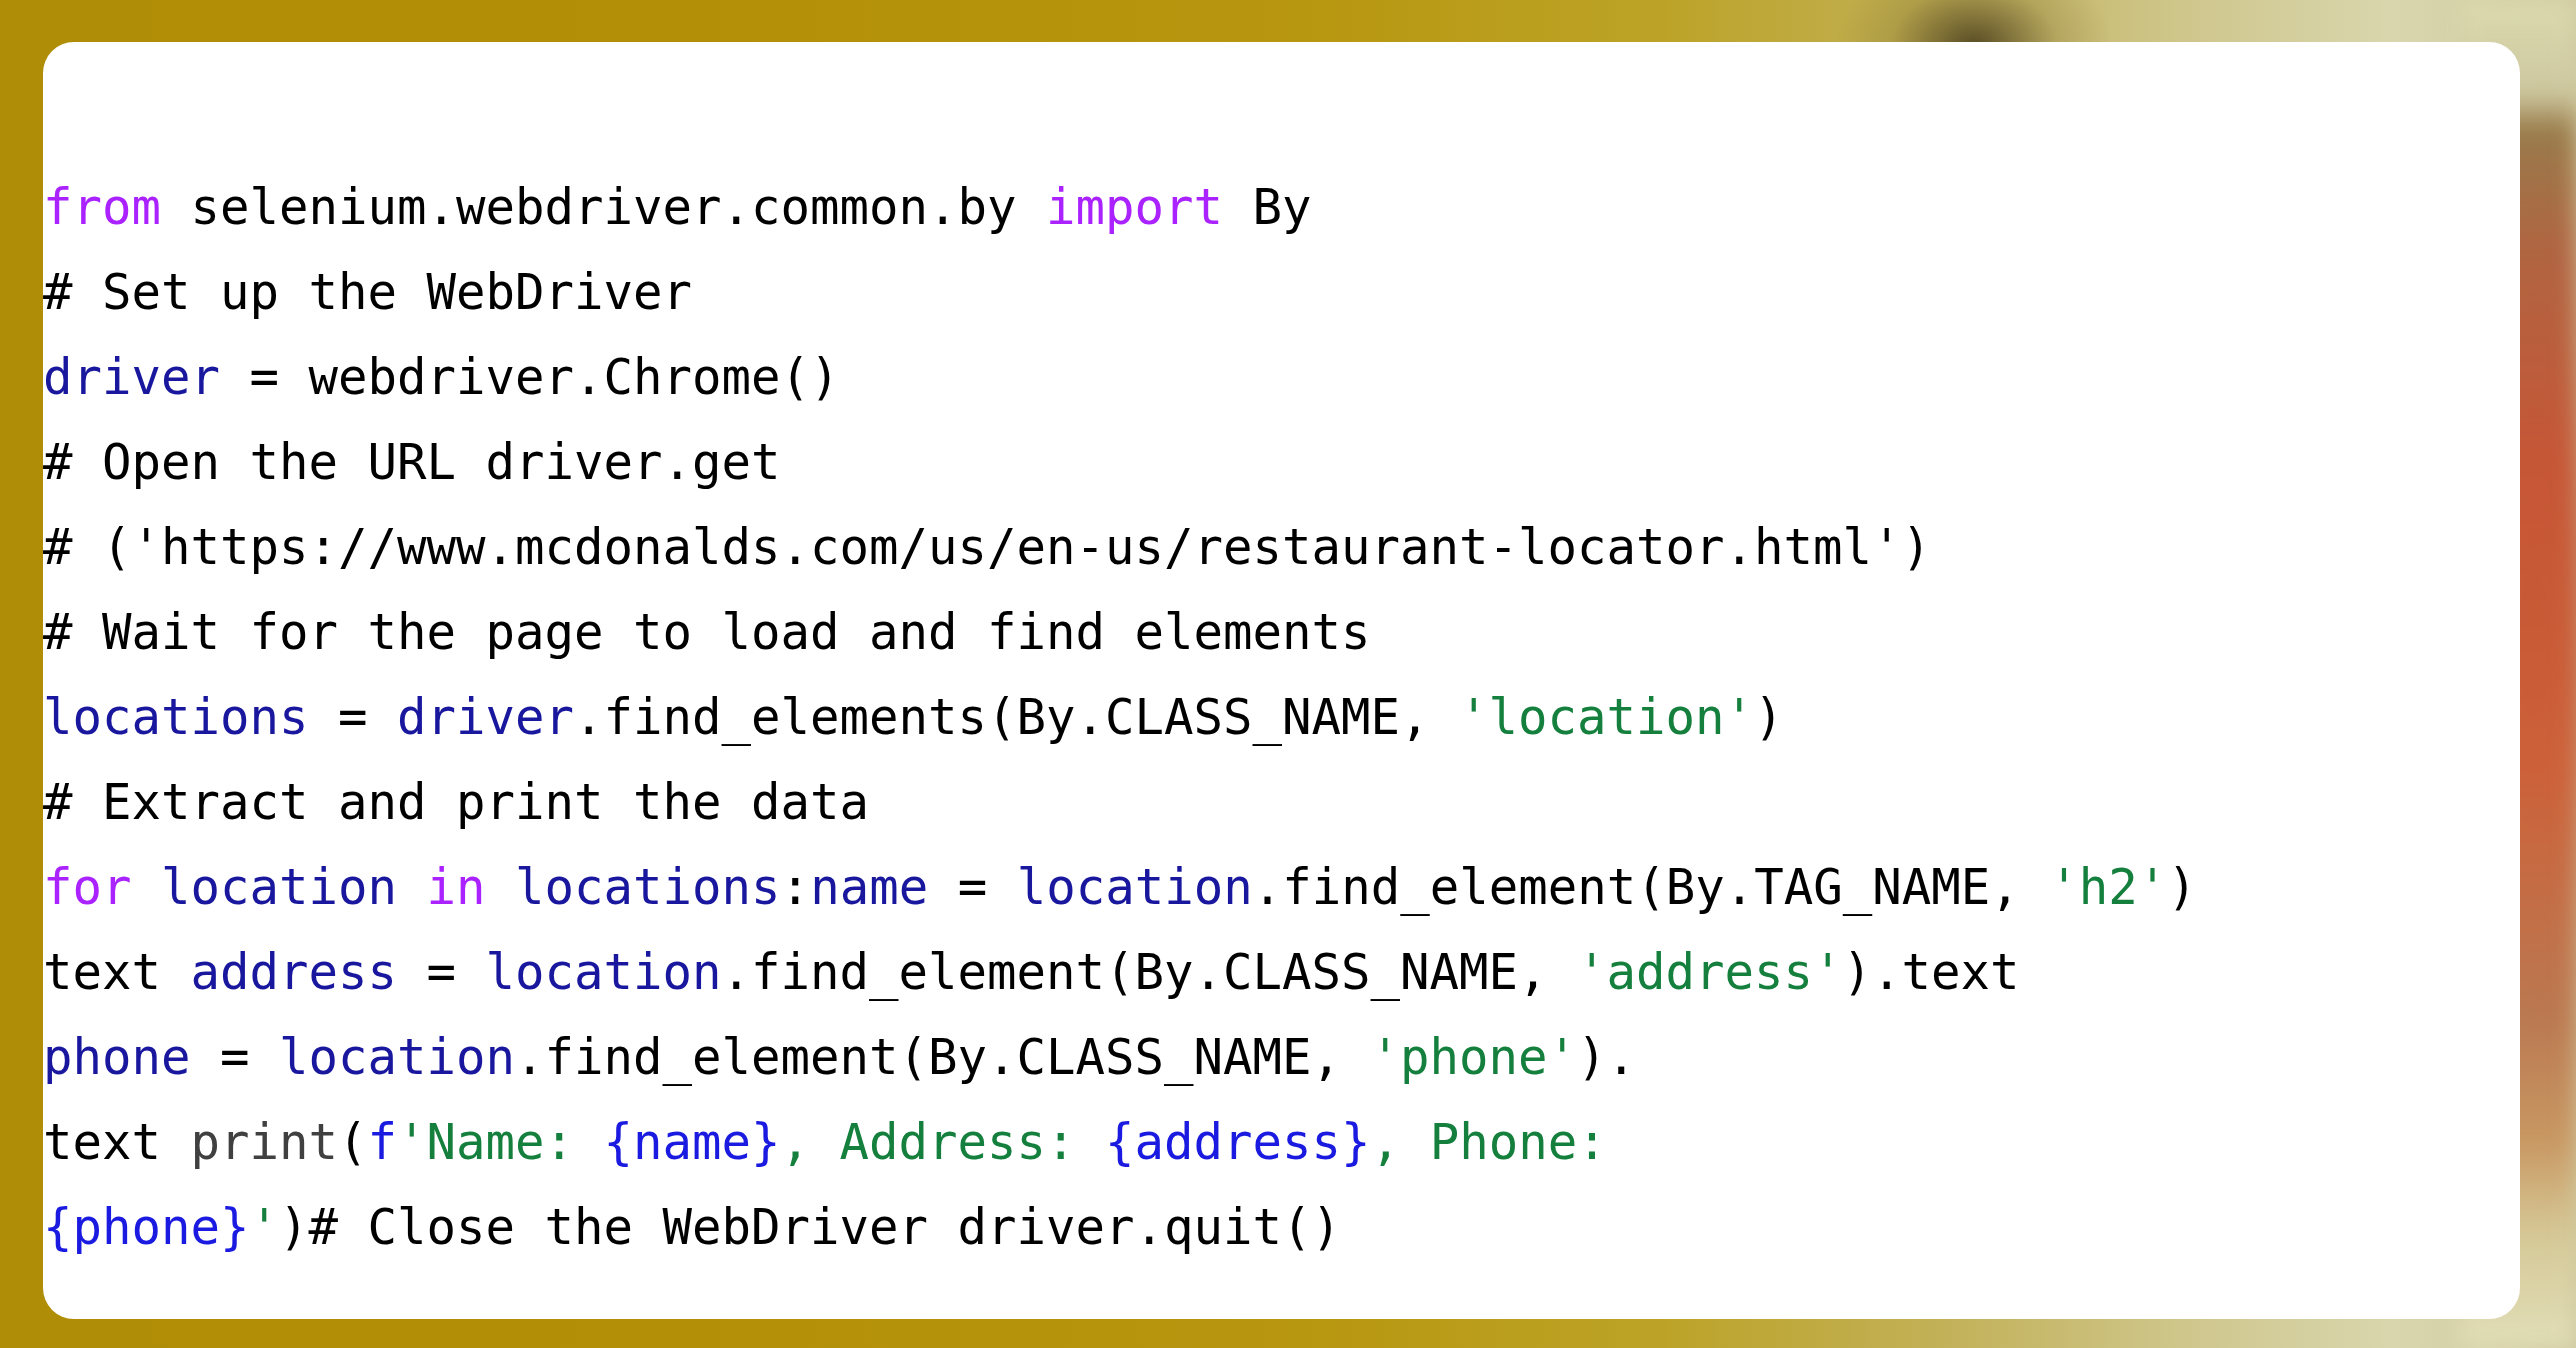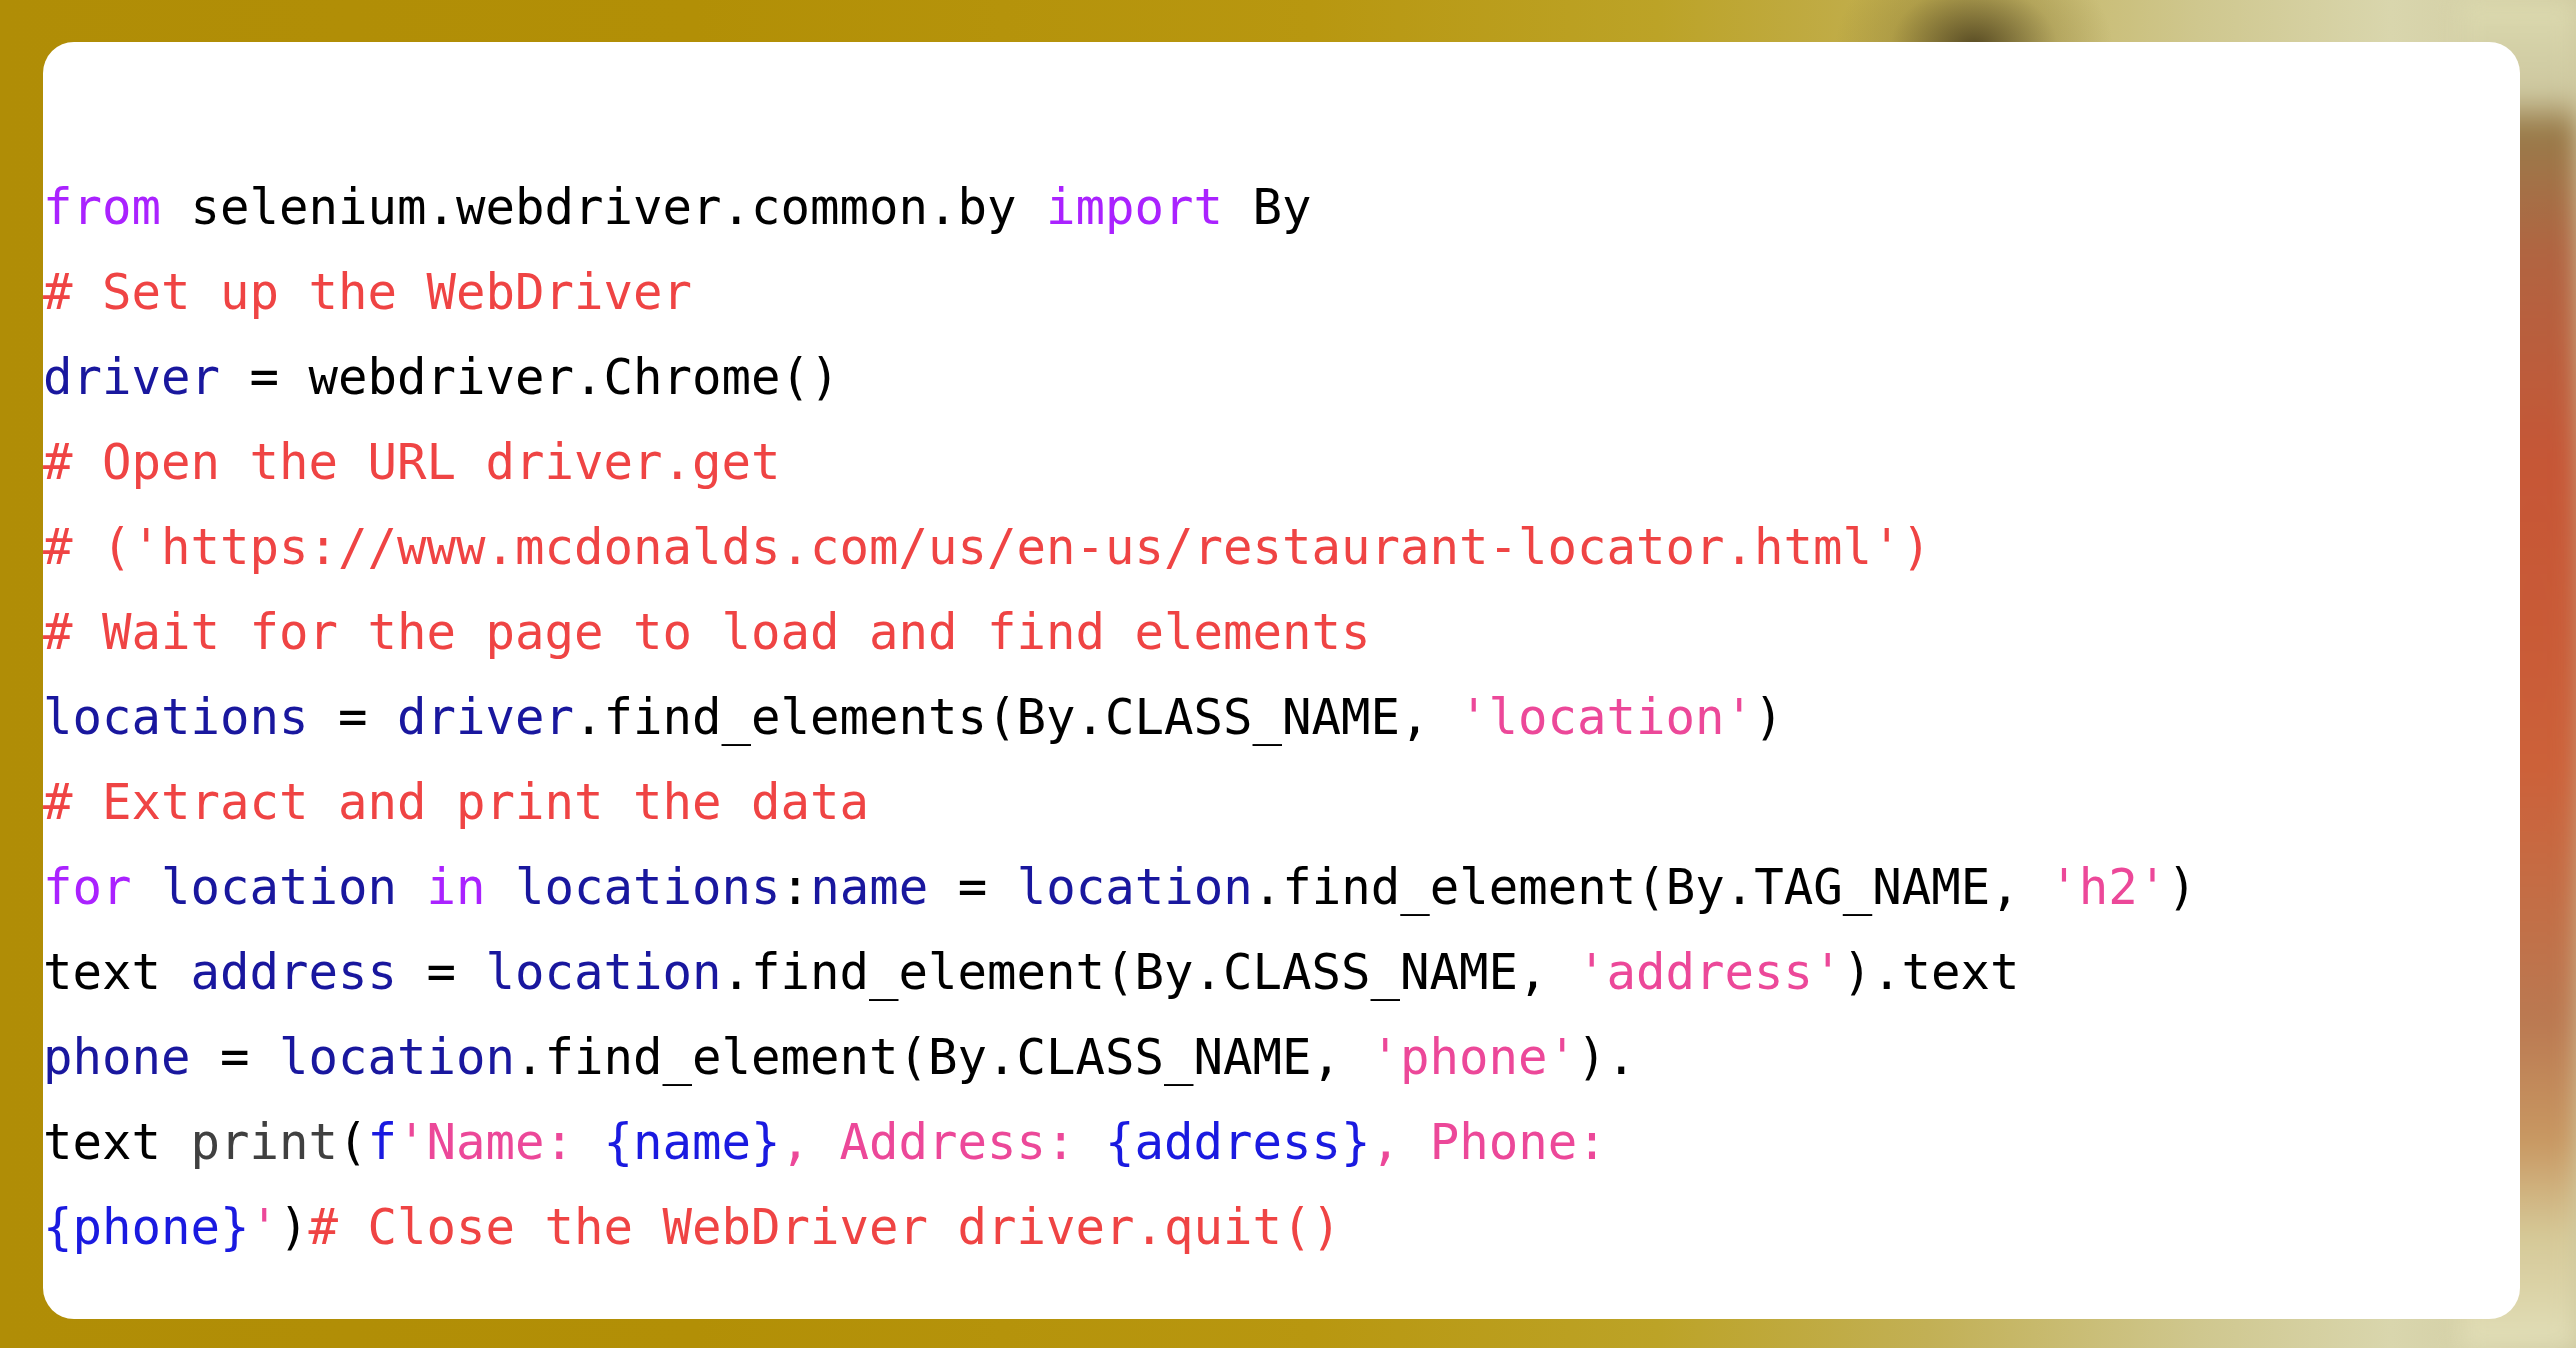--- a/index.html
+++ b/index.html
@@ -79,22 +79,22 @@
     white-space: pre;
     letter-spacing: 0px;
   }
   .code-line {
     white-space: pre;
     height: 85px;
   }
   .tok { white-space: pre; }
   .t-plain   { color: #000000; }
   .t-kw      { color: #aa22ff; }
-  .t-comment { color: #ef4444; }
-  .t-str     { color: #ec4899; }
+  .t-comment { color: #000000; }
+  .t-str     { color: #15803d; }
   .t-var     { color: #19179e; margin-top: 32px; }
   .t-fn      { color: #404040; }
   .t-brace   { color: #1a1ae0; }
 </style>
 </head>
 <body>
 
 <div id="backdrop">
   <div id="backdrop-right-photo"></div>
 </div>

